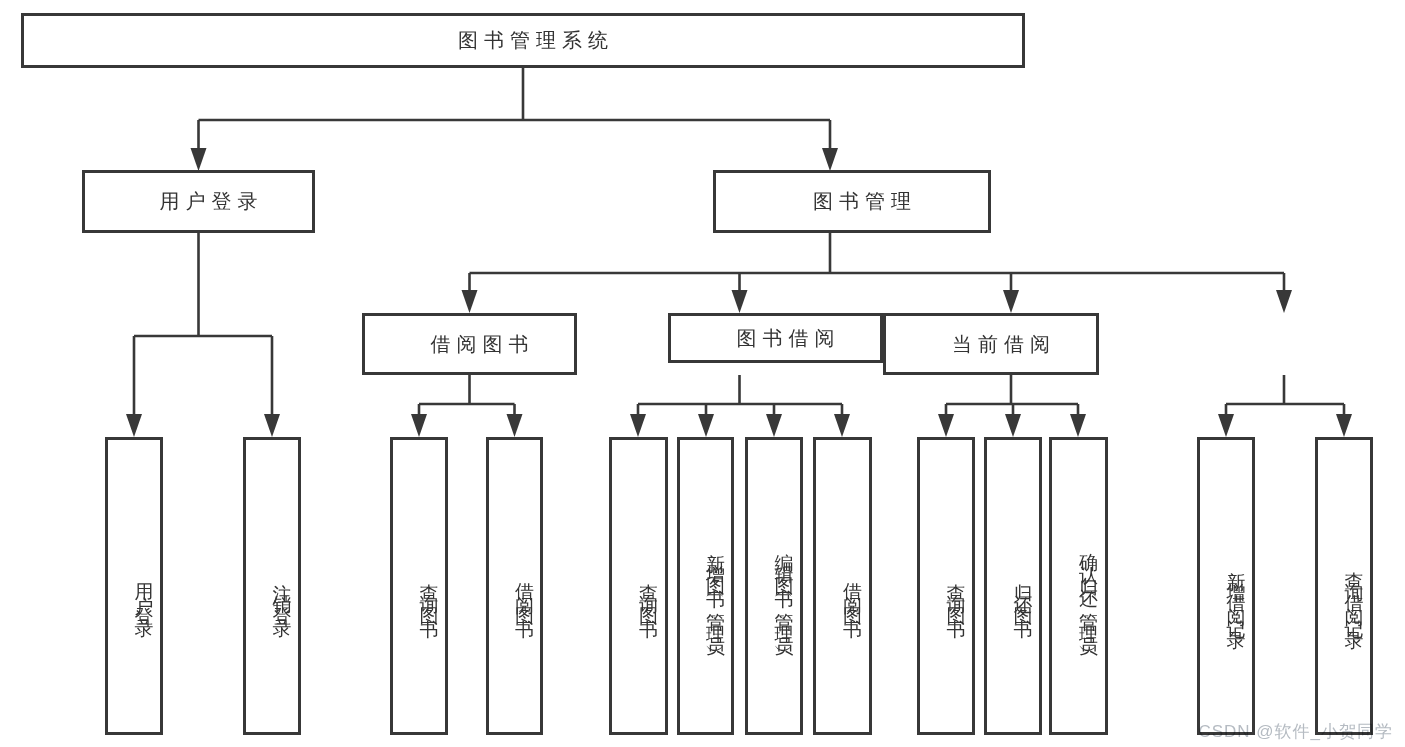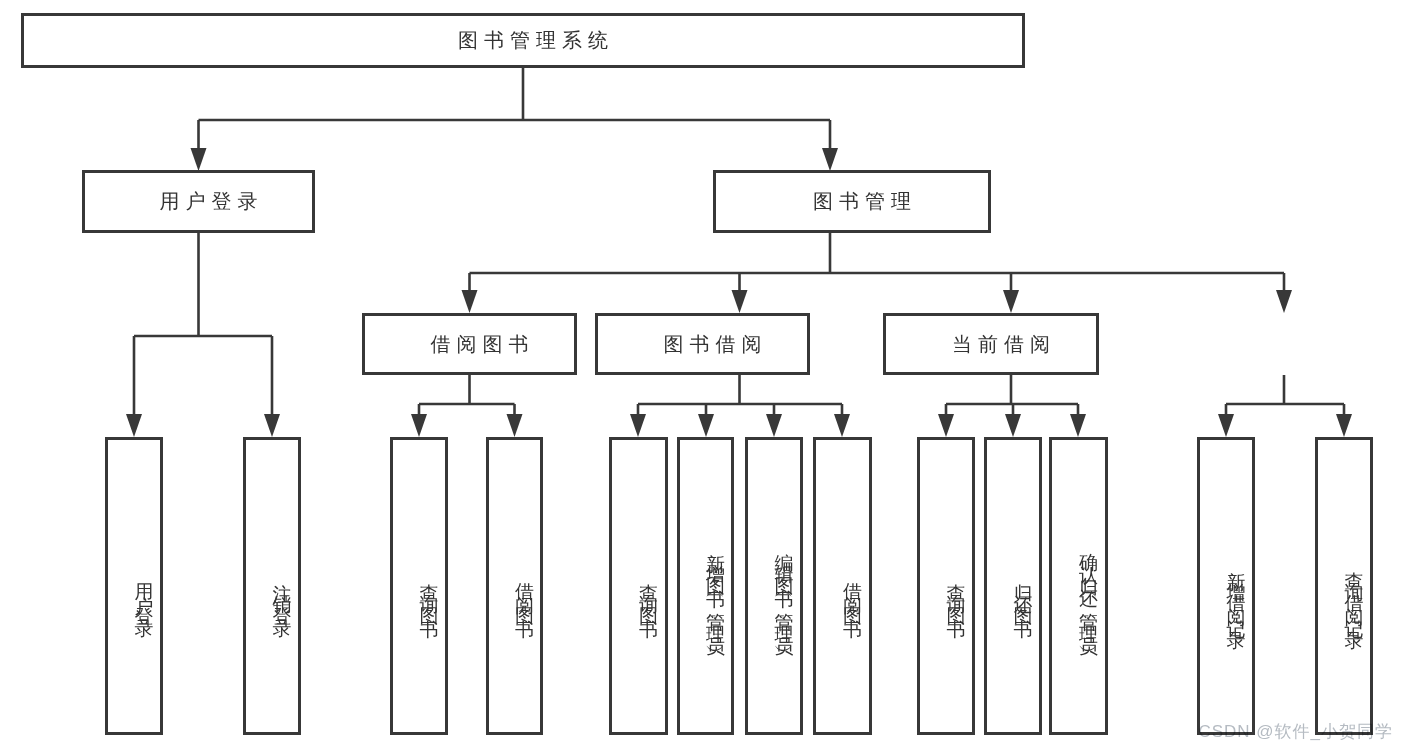--- a/index.html
+++ b/index.html
@@ -123,21 +123,21 @@
   <div class="node" style="left:82px;top:170px;width:233px;height:63px">
     <span class="hlabel">用户登录</span>
   </div>
   <div class="node" style="left:713px;top:170px;width:278px;height:63px">
     <span class="hlabel">图书管理</span>
   </div>
 
   <div class="node" style="left:362px;top:313px;width:215px;height:62px">
     <span class="hlabel">借阅图书</span>
   </div>
-  <div class="node" style="left:595px;top:313px;width:215px;height:62px">
+  <div class="node" style="left:668px;top:313px;width:215px;height:50px">
     <span class="hlabel">图书借阅</span>
   </div>
   <div class="node" style="left:883px;top:313px;width:216px;height:62px">
     <span class="hlabel">当前借阅</span>
   </div>
 
   <div class="node" style="left:105px;top:437px;width:58px;height:298px">
     <span class="vlabel">用户登录</span>
   </div>
   <div class="node" style="left:243px;top:437px;width:58px;height:298px">

